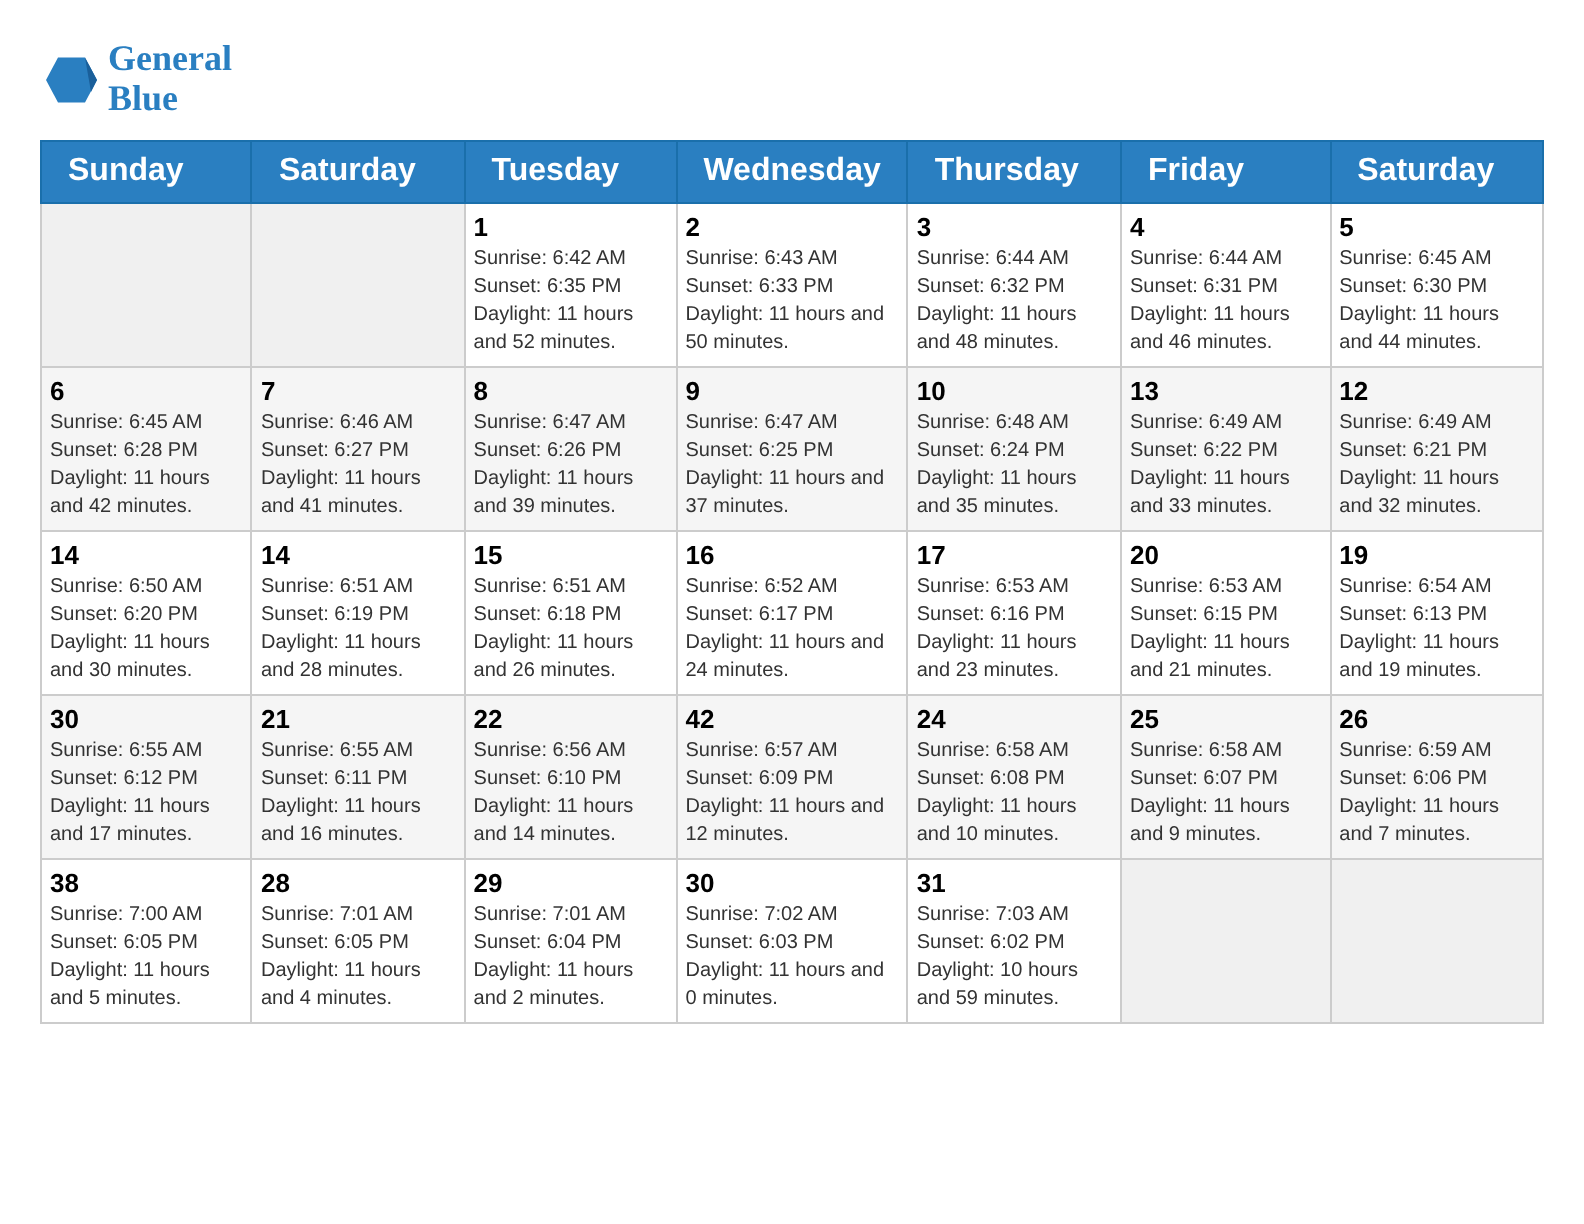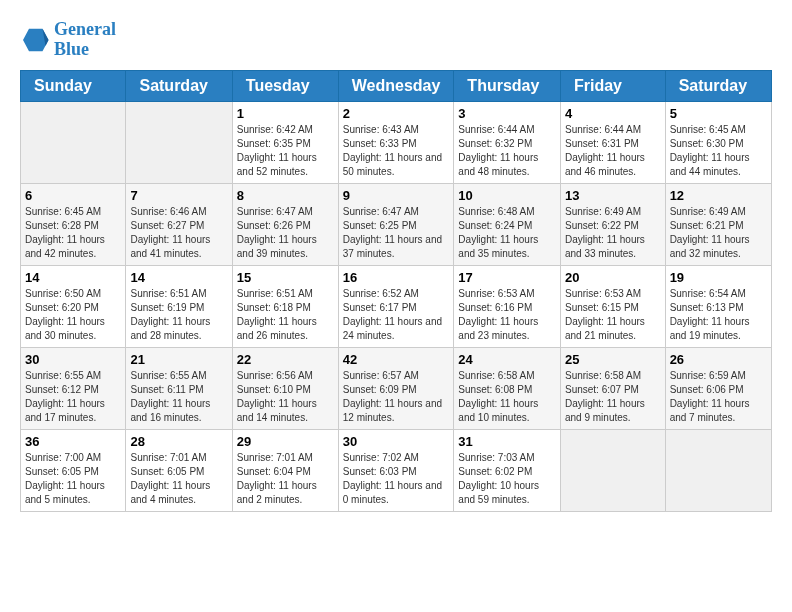--- a/index.html
+++ b/index.html
@@ -230,21 +230,21 @@
           <div class="day-num">25</div>
           <div class="day-info">Sunrise: 6:58 AM<br>Sunset: 6:07 PM<br>Daylight: 11 hours and 9 minutes.</div>
         </td>
         <td>
           <div class="day-num">26</div>
           <div class="day-info">Sunrise: 6:59 AM<br>Sunset: 6:06 PM<br>Daylight: 11 hours and 7 minutes.</div>
         </td>
       </tr>
       <tr>
         <td>
-          <div class="day-num">36</div>
+          <div class="day-num">38</div>
           <div class="day-info">Sunrise: 7:00 AM<br>Sunset: 6:05 PM<br>Daylight: 11 hours and 5 minutes.</div>
         </td>
         <td>
           <div class="day-num">28</div>
           <div class="day-info">Sunrise: 7:01 AM<br>Sunset: 6:05 PM<br>Daylight: 11 hours and 4 minutes.</div>
         </td>
         <td>
           <div class="day-num">29</div>
           <div class="day-info">Sunrise: 7:01 AM<br>Sunset: 6:04 PM<br>Daylight: 11 hours and 2 minutes.</div>
         </td>

